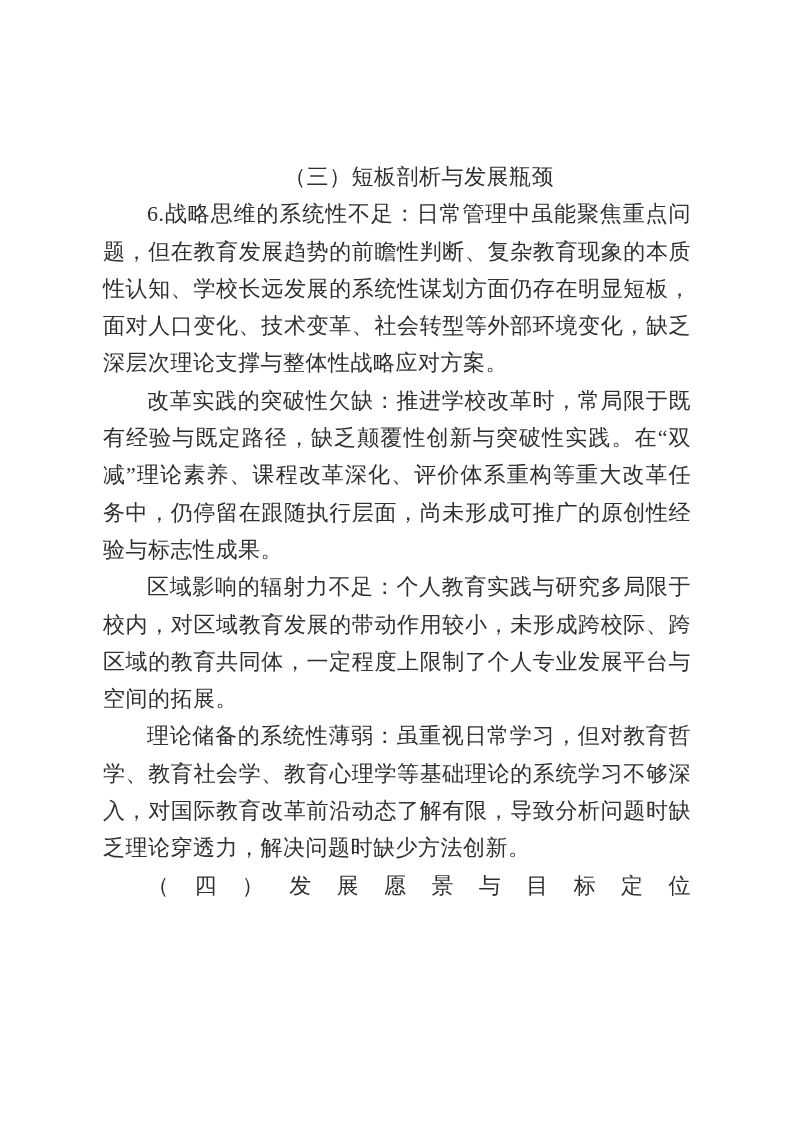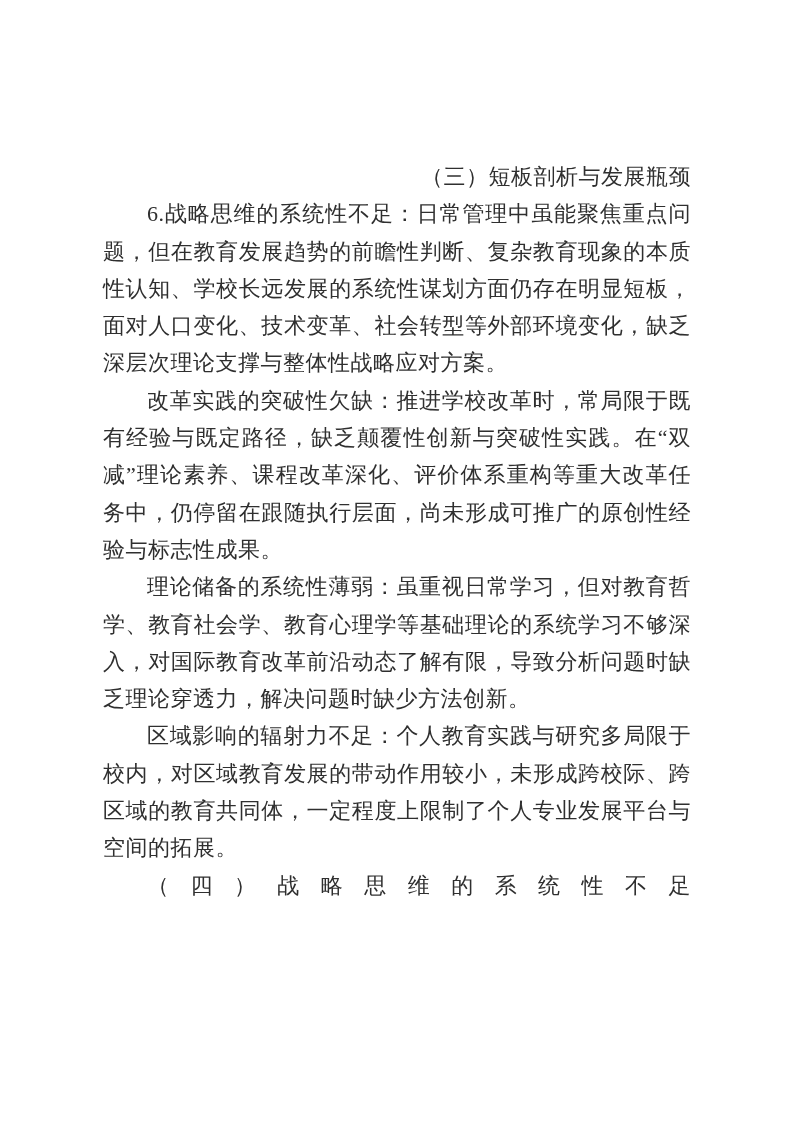--- a/index.html
+++ b/index.html
@@ -29,32 +29,32 @@
     line-height: 37.3px;
     font-weight: 400;
     color: #2f2f2f;
     text-align: justify;
     text-justify: inter-character;
     text-indent: 2em;
     letter-spacing: 0.5px;
     word-break: break-all;
   }
   .content p.heading {
-    text-align: right;
+    text-align: center;
   }
   .content p:last-child {
     
     text-align-last: justify;
   }
 </style>
 </head>
 <body>
 
 <div class="page">
   <div class="content">
     <p class="heading">（三）短板剖析与发展瓶颈</p>
     <p>6.战略思维的系统性不足：日常管理中虽能聚焦重点问题，但在教育发展趋势的前瞻性判断、复杂教育现象的本质性认知、学校长远发展的系统性谋划方面仍存在明显短板，面对人口变化、技术变革、社会转型等外部环境变化，缺乏深层次理论支撑与整体性战略应对方案。</p>
     <p>改革实践的突破性欠缺：推进学校改革时，常局限于既有经验与既定路径，缺乏颠覆性创新与突破性实践。在“双减”理论素养、课程改革深化、评价体系重构等重大改革任务中，仍停留在跟随执行层面，尚未形成可推广的原创性经验与标志性成果。</p>
+    <p>区域影响的辐射力不足：个人教育实践与研究多局限于校内，对区域教育发展的带动作用较小，未形成跨校际、跨区域的教育共同体，一定程度上限制了个人专业发展平台与空间的拓展。</p>
     <p>理论储备的系统性薄弱：虽重视日常学习，但对教育哲学、教育社会学、教育心理学等基础理论的系统学习不够深入，对国际教育改革前沿动态了解有限，导致分析问题时缺乏理论穿透力，解决问题时缺少方法创新。</p>
-    <p>区域影响的辐射力不足：个人教育实践与研究多局限于校内，对区域教育发展的带动作用较小，未形成跨校际、跨区域的教育共同体，一定程度上限制了个人专业发展平台与空间的拓展。</p>
-    <p class="heading">（四）战略思维的系统性不足</p>
+    <p class="heading">（四）发展愿景与目标定位</p>
   </div>
 </div>
 
 </body></html>

